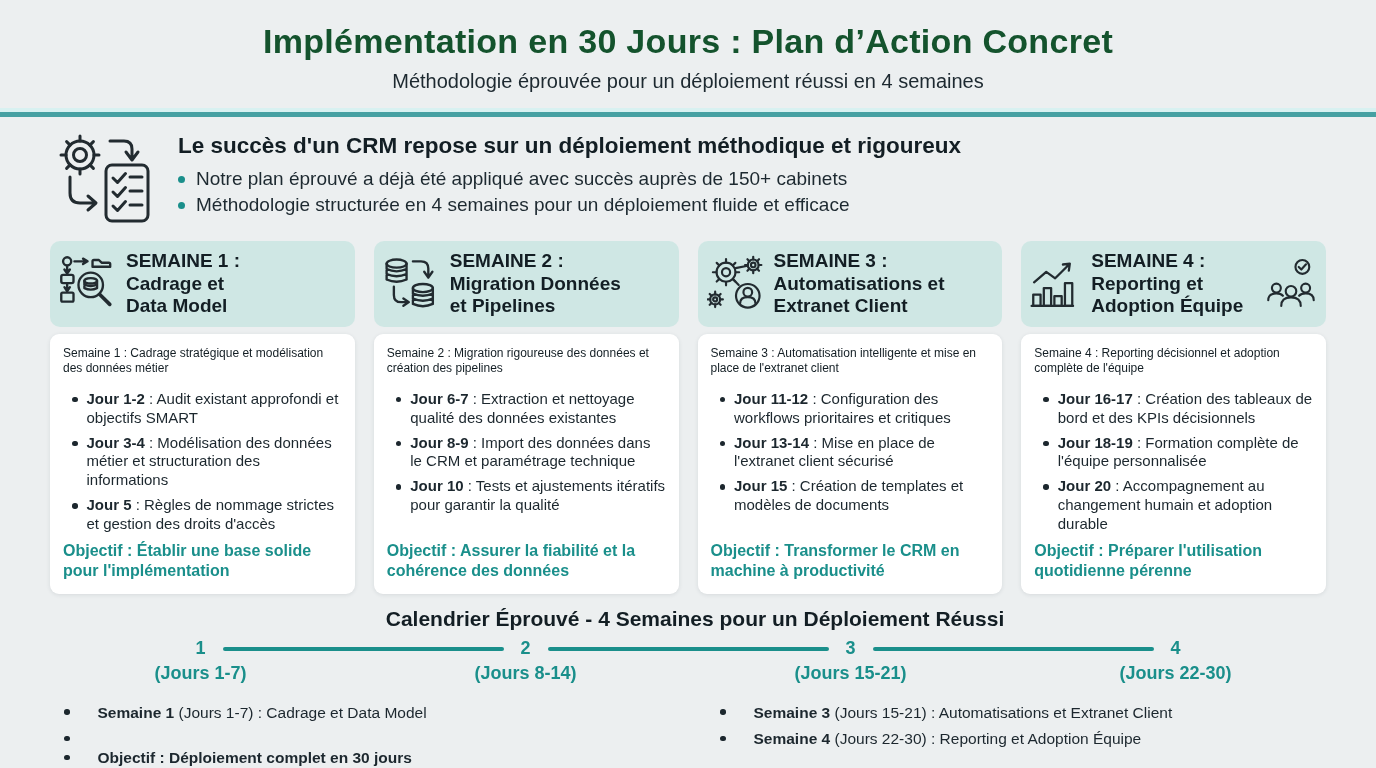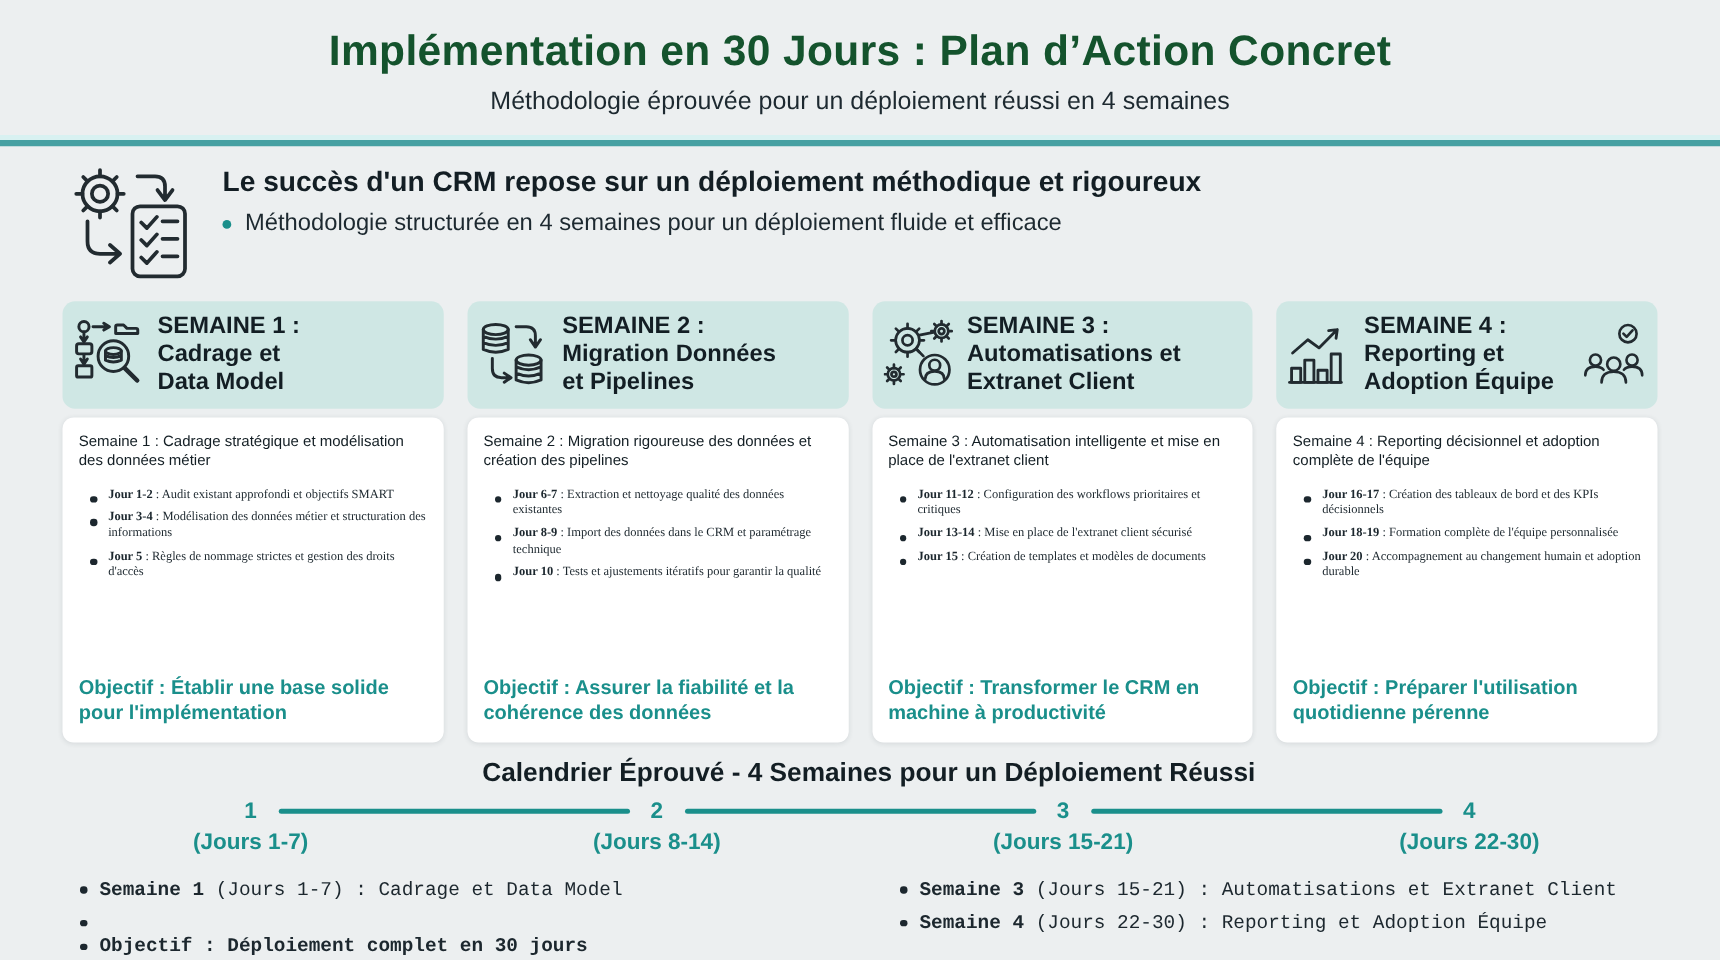--- a/index.html
+++ b/index.html
@@ -19,38 +19,38 @@
   .intro-heading{ font-size:22.5px; font-weight:700; color:#131e24; margin-bottom:9px;}
   .intro-bullets li{ display:flex; gap:11px; font-size:19px; margin:4px 0; color:#1d2930;}
   .tdot{ width:7px; height:7px; border-radius:50%; background:var(--accent); margin-top:8px; flex:none;}
   
   .weeks{ display:flex; gap:19px; padding:0 50px; margin-top:14px;}
   .week{ flex:1; display:flex; flex-direction:column;}
   .week-header{ background:var(--band); border-radius:10px; height:86px; display:flex; align-items:center; gap:9px; padding:0 9px;}
   .week-header-title{ font-size:19px; font-weight:700; line-height:1.18; white-space:pre-line; color:#131e24; flex:1;}
   .week-card{ background:var(--card); border-radius:9px; margin-top:7px; height:260px; padding:12px 13px 11px; box-shadow:0 1px 4px rgba(30,50,60,.10); display:flex; flex-direction:column;}
   .card-title{ font-size:12px; font-weight:400; line-height:1.24; color:#131e24; margin-bottom:8px;}
-  .card-items li{ display:flex; gap:9px; padding-left:9px; margin:6px 0; font-size:10px; line-height:1.26; color:#1c272e;font-family:Liberation Serif, serif;}
+  .card-items li{ display:flex; gap:9px; padding-left:9px; margin:6px 0; font-size:15px; line-height:1.26; color:#1c272e;}
   .kdot{ width:5.5px; height:5.5px; border-radius:50%; background:#1c272e; margin-top:7px; flex:none;}
   .objective{ margin-top:auto; font-size:16px; font-weight:700; color:var(--accent); line-height:1.25; padding-bottom:2px;}
   svg.icon{ stroke:#222B30; fill:none; stroke-linecap:round; stroke-linejoin:round;}
   
   .cal-title{ text-align:center; font-size:21px; font-weight:700; margin-top:13px; color:#131e24;padding-left:14px;}
   .timeline{ width:1300px; margin:8px auto 0; position:relative; display:grid; grid-template-columns:repeat(4,1fr); }
   .tl-cell{ text-align:center;}
   .tl-num{ font-size:18px; font-weight:700; color:var(--accent); line-height:1.1;}
   .tl-label{ font-size:18px; font-weight:700; color:var(--accent); margin-top:4px;}
   .tl-seg{ position:absolute; top:8px; height:3.5px; background:var(--accent); border-radius:2px; width:calc(25% - 44px);}
   .tl-seg.s0{ left:calc(12.5% + 22px);}
   .tl-seg.s1{ left:calc(37.5% + 22px);}
   .tl-seg.s2{ left:calc(62.5% + 22px);}
   
   .summary{ display:flex; margin:12px 0 0 64px;}
   .sum-col{ width:658px;}
-  .sum-col li{ display:flex; gap:10px; font-size:15.5px; margin:7px 0; line-height:1.25; color:#1c272e;font-family:Liberation Mono, monospace;}
+  .sum-col li{ display:flex; gap:28px; font-size:15.5px; margin:7px 0; line-height:1.25; color:#1c272e;}
   .sum-col .kdot{ margin-top:6.5px;}
   b{ font-weight:700;}
 </style>
 </head>
 <body>
 
 <header>
   <h1 class="slide-title">Implémentation en 30 Jours : Plan d’Action Concret</h1>
   <h2 class="slide-subtitle">Méthodologie éprouvée pour un déploiement réussi en 4 semaines</h2>
 </header>
@@ -62,20 +62,24 @@
       <circle cx="26" cy="24" r="6.5"></circle>
     <path d="M45 24 40 24 M39.4 37.4 35.9 33.9 M26 43 26 38 M12.6 37.4 16.1 33.9 M7 24 12 24 M12.6 10.6 16.1 14.1 M26 5 26 10 M39.4 10.6 35.9 14.1"></path>
     <path d="M56 10 H70 Q78 10 78 18 V27 M72 21 78 29 84 21"></path>
     <rect x="52" y="34" width="42" height="56" rx="6"></rect>
     <path d="M59 47 l4.5 4.5 8 -9 M76 46 H88 M59 61 l4.5 4.5 8 -9 M76 60 H88 M59 75 l4.5 4.5 8 -9 M76 74 H88"></path>
     <path d="M16 46 V62 Q16 72 26 72 H40 M34 65 42 72 34 79"></path>
   </svg>
   <div class="intro-text">
     <h3 class="intro-heading">Le succès d'un CRM repose sur un déploiement méthodique et rigoureux</h3>
     <ul class="intro-bullets">
+      <li>
+          <span class="tdot"></span>
+          <span>Notre plan éprouvé a déjà été appliqué avec succès auprès de 150+ cabinets</span>
+        </li>
       <li>
           <span class="tdot"></span>
           <span>Méthodologie structurée en 4 semaines pour un déploiement fluide et efficace</span>
         </li>
     </ul>
   </div>
 </section>
 
 <section class="weeks">
 

